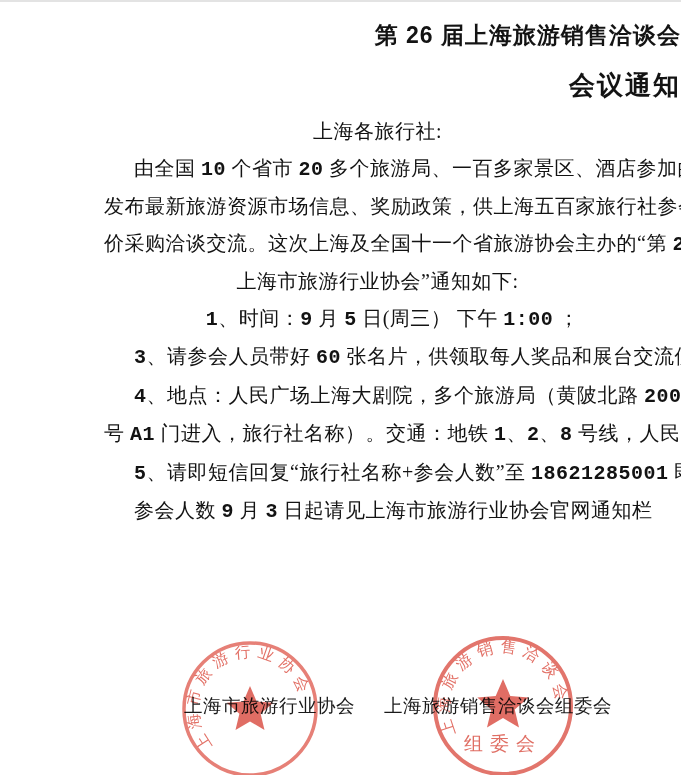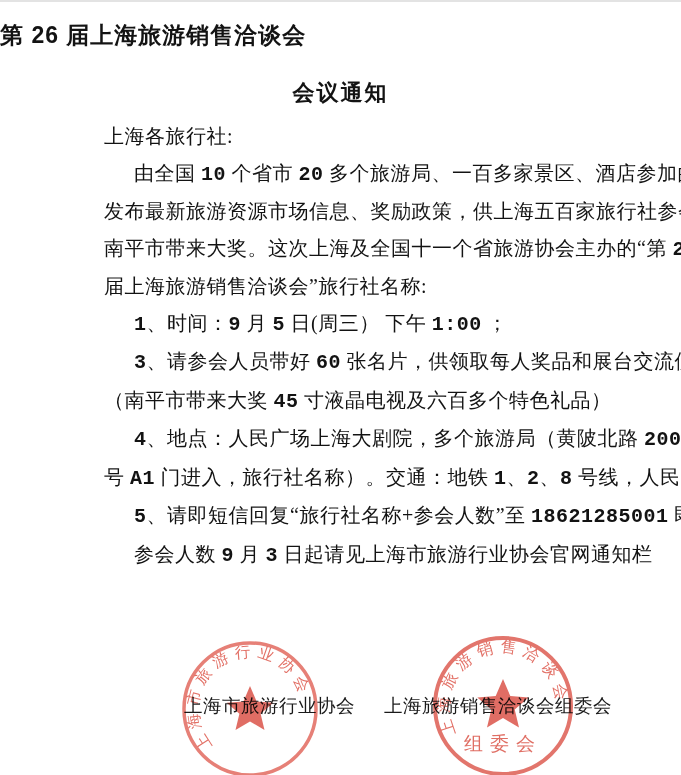--- a/index.html
+++ b/index.html
@@ -8,42 +8,43 @@
     width:681px;height:775px;
     background:#ffffff;
     border-top:2px solid #e3e3e3;
     overflow:hidden;
     font-family:"Liberation Serif","DejaVu Serif",serif;
     color:#131313;
     box-sizing:border-box;
   }
   .title{
     margin-top:18px;
-    text-align:left;
+    text-align:right;
     font-size:23px;
     font-weight:bold;
     font-family:"Liberation Sans","DejaVu Sans",sans-serif;
     letter-spacing:1px;
   }
   .subtitle{
-    margin-top:27px;
-    text-align:center;
-    font-size:22px;
+    margin-top:17px;
+    text-align:right;
+    font-size:26px;
     font-weight:bold;
     font-family:"Liberation Sans","DejaVu Sans",sans-serif;
     letter-spacing:2px;
   }
   .body-text{
     margin:10px 30px 0 104px;
     font-size:20px;
   }
   .line{
     line-height:36.5px;
     white-space:nowrap;
     letter-spacing:0.5px;
+    text-align:center;
   }
   .line.indent{ padding-left:30px; }
   .num{
     font-weight:bold;
     font-family:Liberation Mono, monospace;
   }
   .sign-text{
     position:absolute;
     font-size:18.5px;
     color:#1a1a1a;
@@ -67,25 +68,24 @@
 
 <div class="doc">
 
   <div class="title">第 26 届上海旅游销售洽谈会</div>
   <div class="subtitle">会议通知</div>
 
   <div class="body-text">
     <div class="line"><span>上海各旅行社:</span></div>
     <div class="line indent"><span>由全国 </span><span class="num">10</span><span> 个省市 </span><span class="num">20</span><span> 多个旅游局、一百多家景区、酒店参加的，</span></div>
     <div class="line"><span>发布最新旅游资源市场信息、奖励政策，供上海五百家旅行社参会特</span></div>
-    <div class="line"><span>南平市带来大奖。这次上海及全国十一个省旅游协会主办的“第 </span><span class="num">26</span></div>
-    <div class="line"><span>届上海旅游销售洽谈会”旅行社名称:</span></div>
+    <div class="line"><span>价采购洽谈交流。这次上海及全国十一个省旅游协会主办的“第 </span><span class="num">26</span></div>
+    <div class="line"><span>上海市旅游行业协会”通知如下:</span></div>
     <div class="line indent"><span class="num">1</span><span>、时间：</span><span class="num">9</span><span> 月 </span><span class="num">5</span><span> 日(周三） 下午 </span><span class="num">1:00</span><span> ；</span></div>
     <div class="line indent"><span class="num">3</span><span>、请参会人员带好 </span><span class="num">60</span><span> 张名片，供领取每人奖品和展台交流使用。</span></div>
-    <div class="line"><span>（南平市带来大奖 </span><span class="num">45</span><span> 寸液晶电视及六百多个特色礼品）</span></div>
     <div class="line indent"><span class="num">4</span><span>、地点：人民广场上海大剧院，多个旅游局（黄陂北路 </span><span class="num">200</span></div>
     <div class="line"><span>号 </span><span class="num">A1</span><span> 门进入，旅行社名称）。交通：地铁 </span><span class="num">1</span><span>、</span><span class="num">2</span><span>、</span><span class="num">8</span><span> 号线，人民广场站。</span></div>
     <div class="line indent"><span class="num">5</span><span>、请即短信回复“旅行社名称+参会人数”至 </span><span class="num">18621285001</span><span> 即可。</span></div>
     <div class="line indent"><span>参会人数 </span><span class="num">9</span><span> 月 </span><span class="num">3</span><span> 日起请见上海市旅游行业协会官网通知栏</span></div>
   </div>
 
   <div class="sign-text sign-left">上海市旅游行业协会</div>
   <div class="sign-text sign-right">上海旅游销售洽谈会组委会</div>
 
   <svg class="stamp stamp-left" width="150" height="150" viewBox="0 0 150 150">

